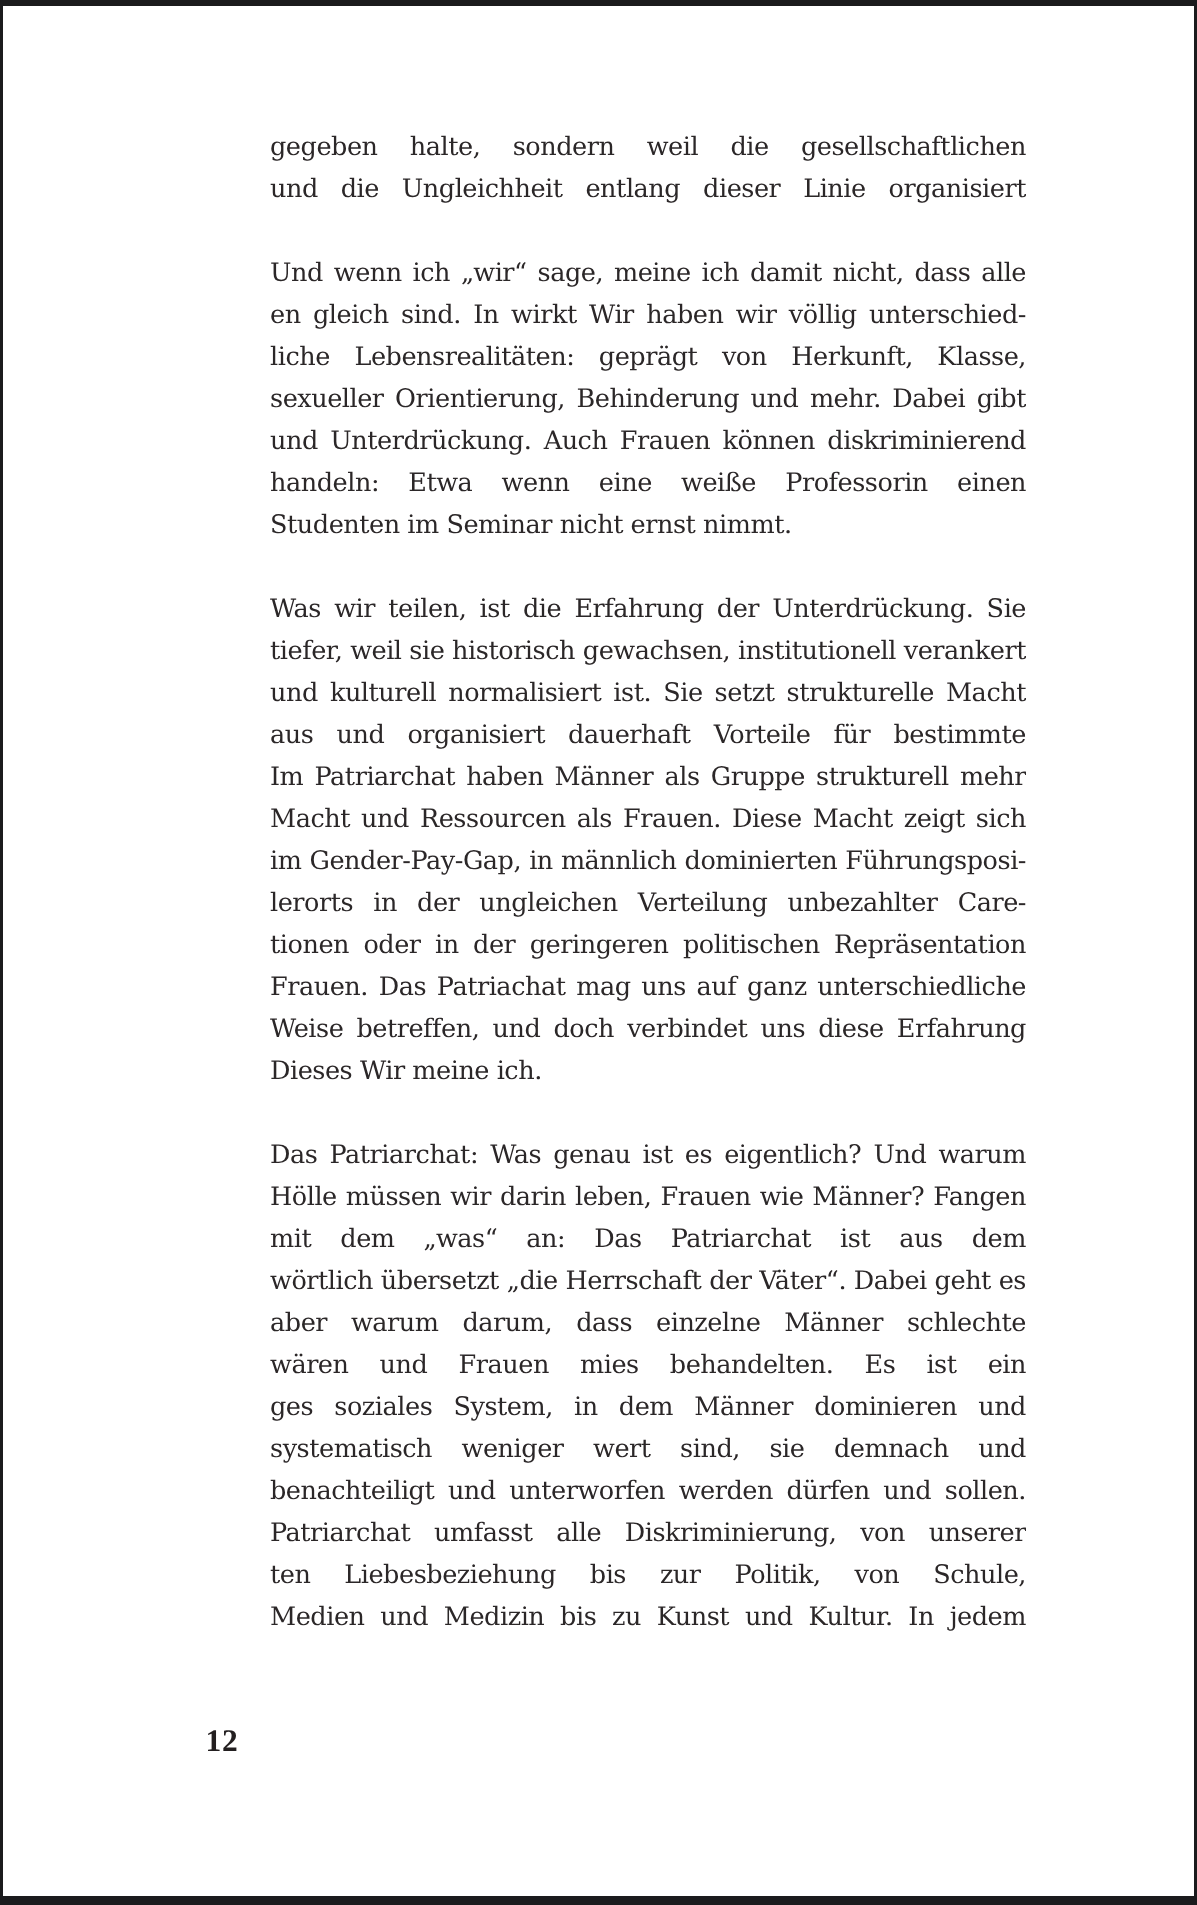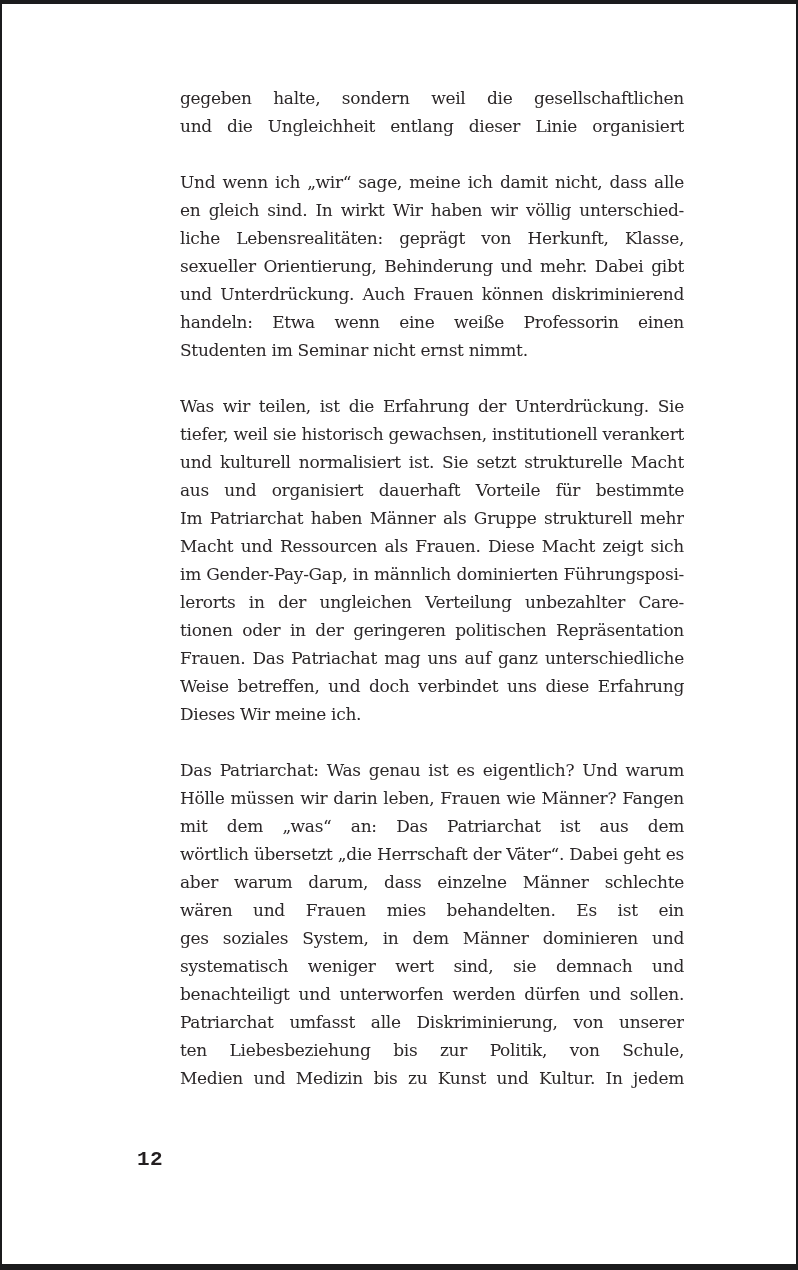--- a/index.html
+++ b/index.html
@@ -44,21 +44,21 @@
     white-space: normal;
     margin-left: 44px;
   }
   .line.last {
     text-align-last: left;
   }
   .page-number {
     position: absolute;
     left: 135px;
     top: 1144px;
-    font-family: Liberation Mono, monospace;
+    font-family: Liberation Serif, serif;
     font-weight: bold;
     font-size: 21px;
     letter-spacing: 0.5px;
     color: #231f20;
   }
 </style>
 </head>
 <body>
 
 <div class="page">

